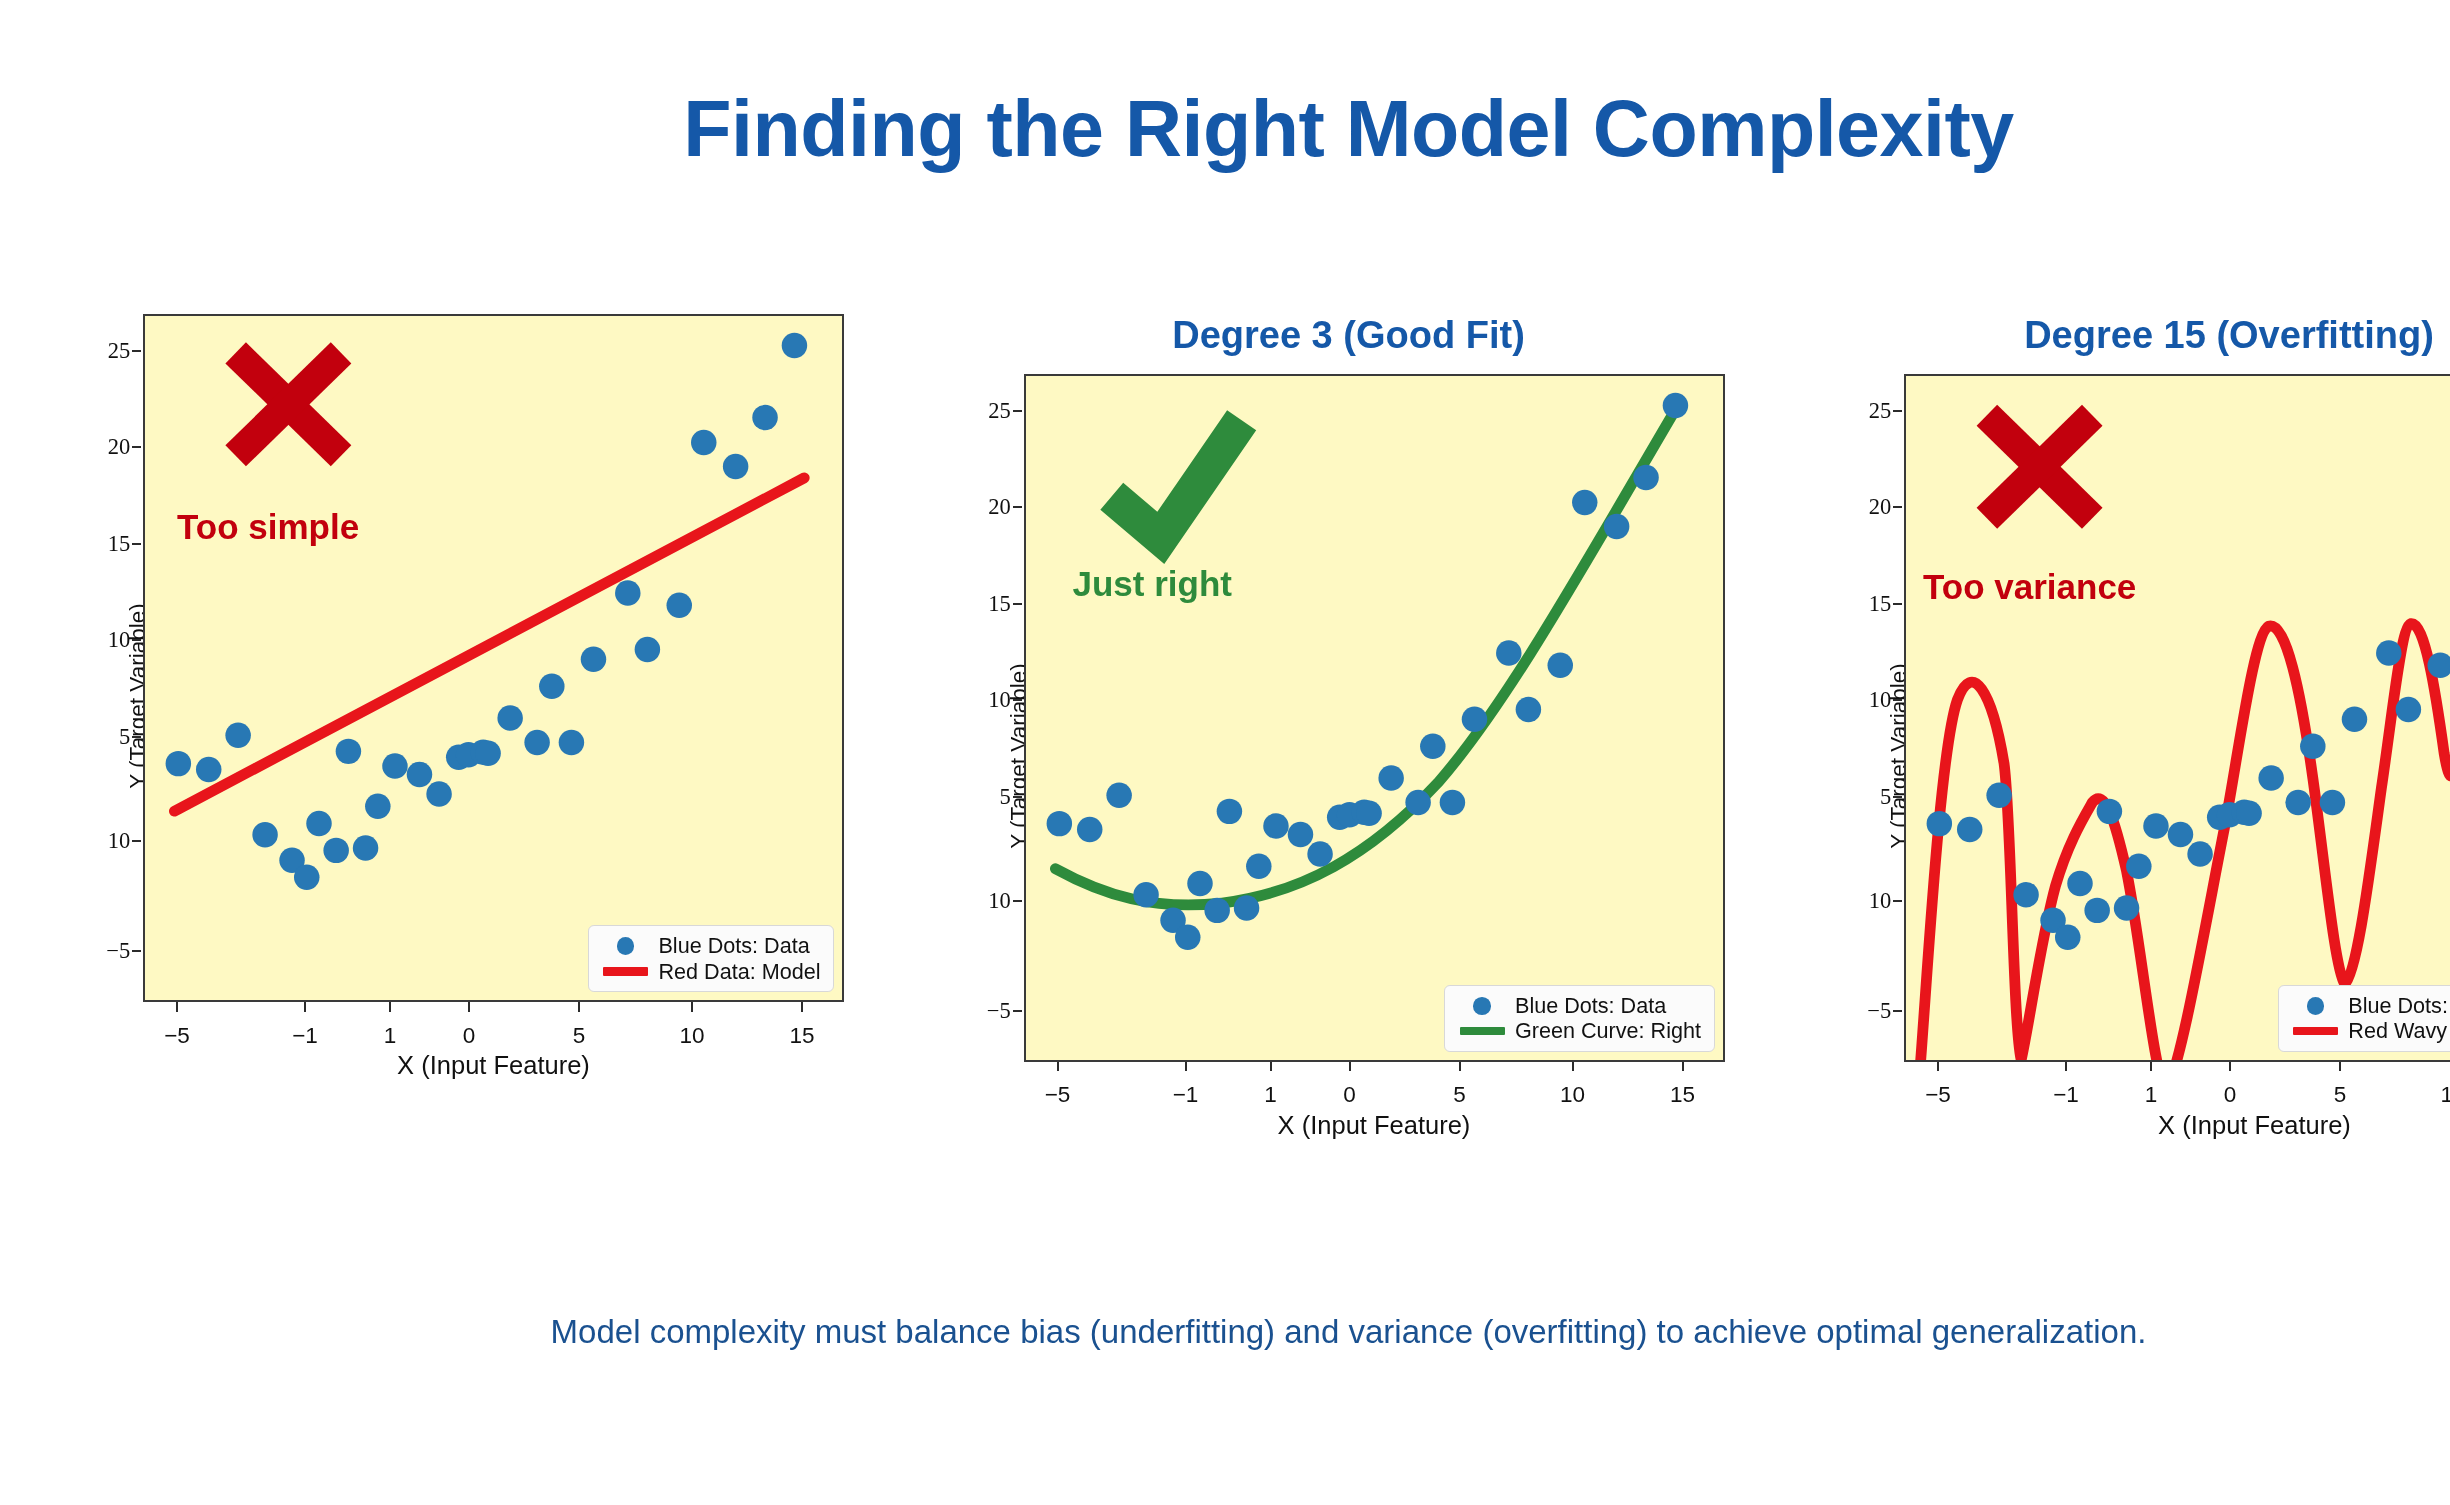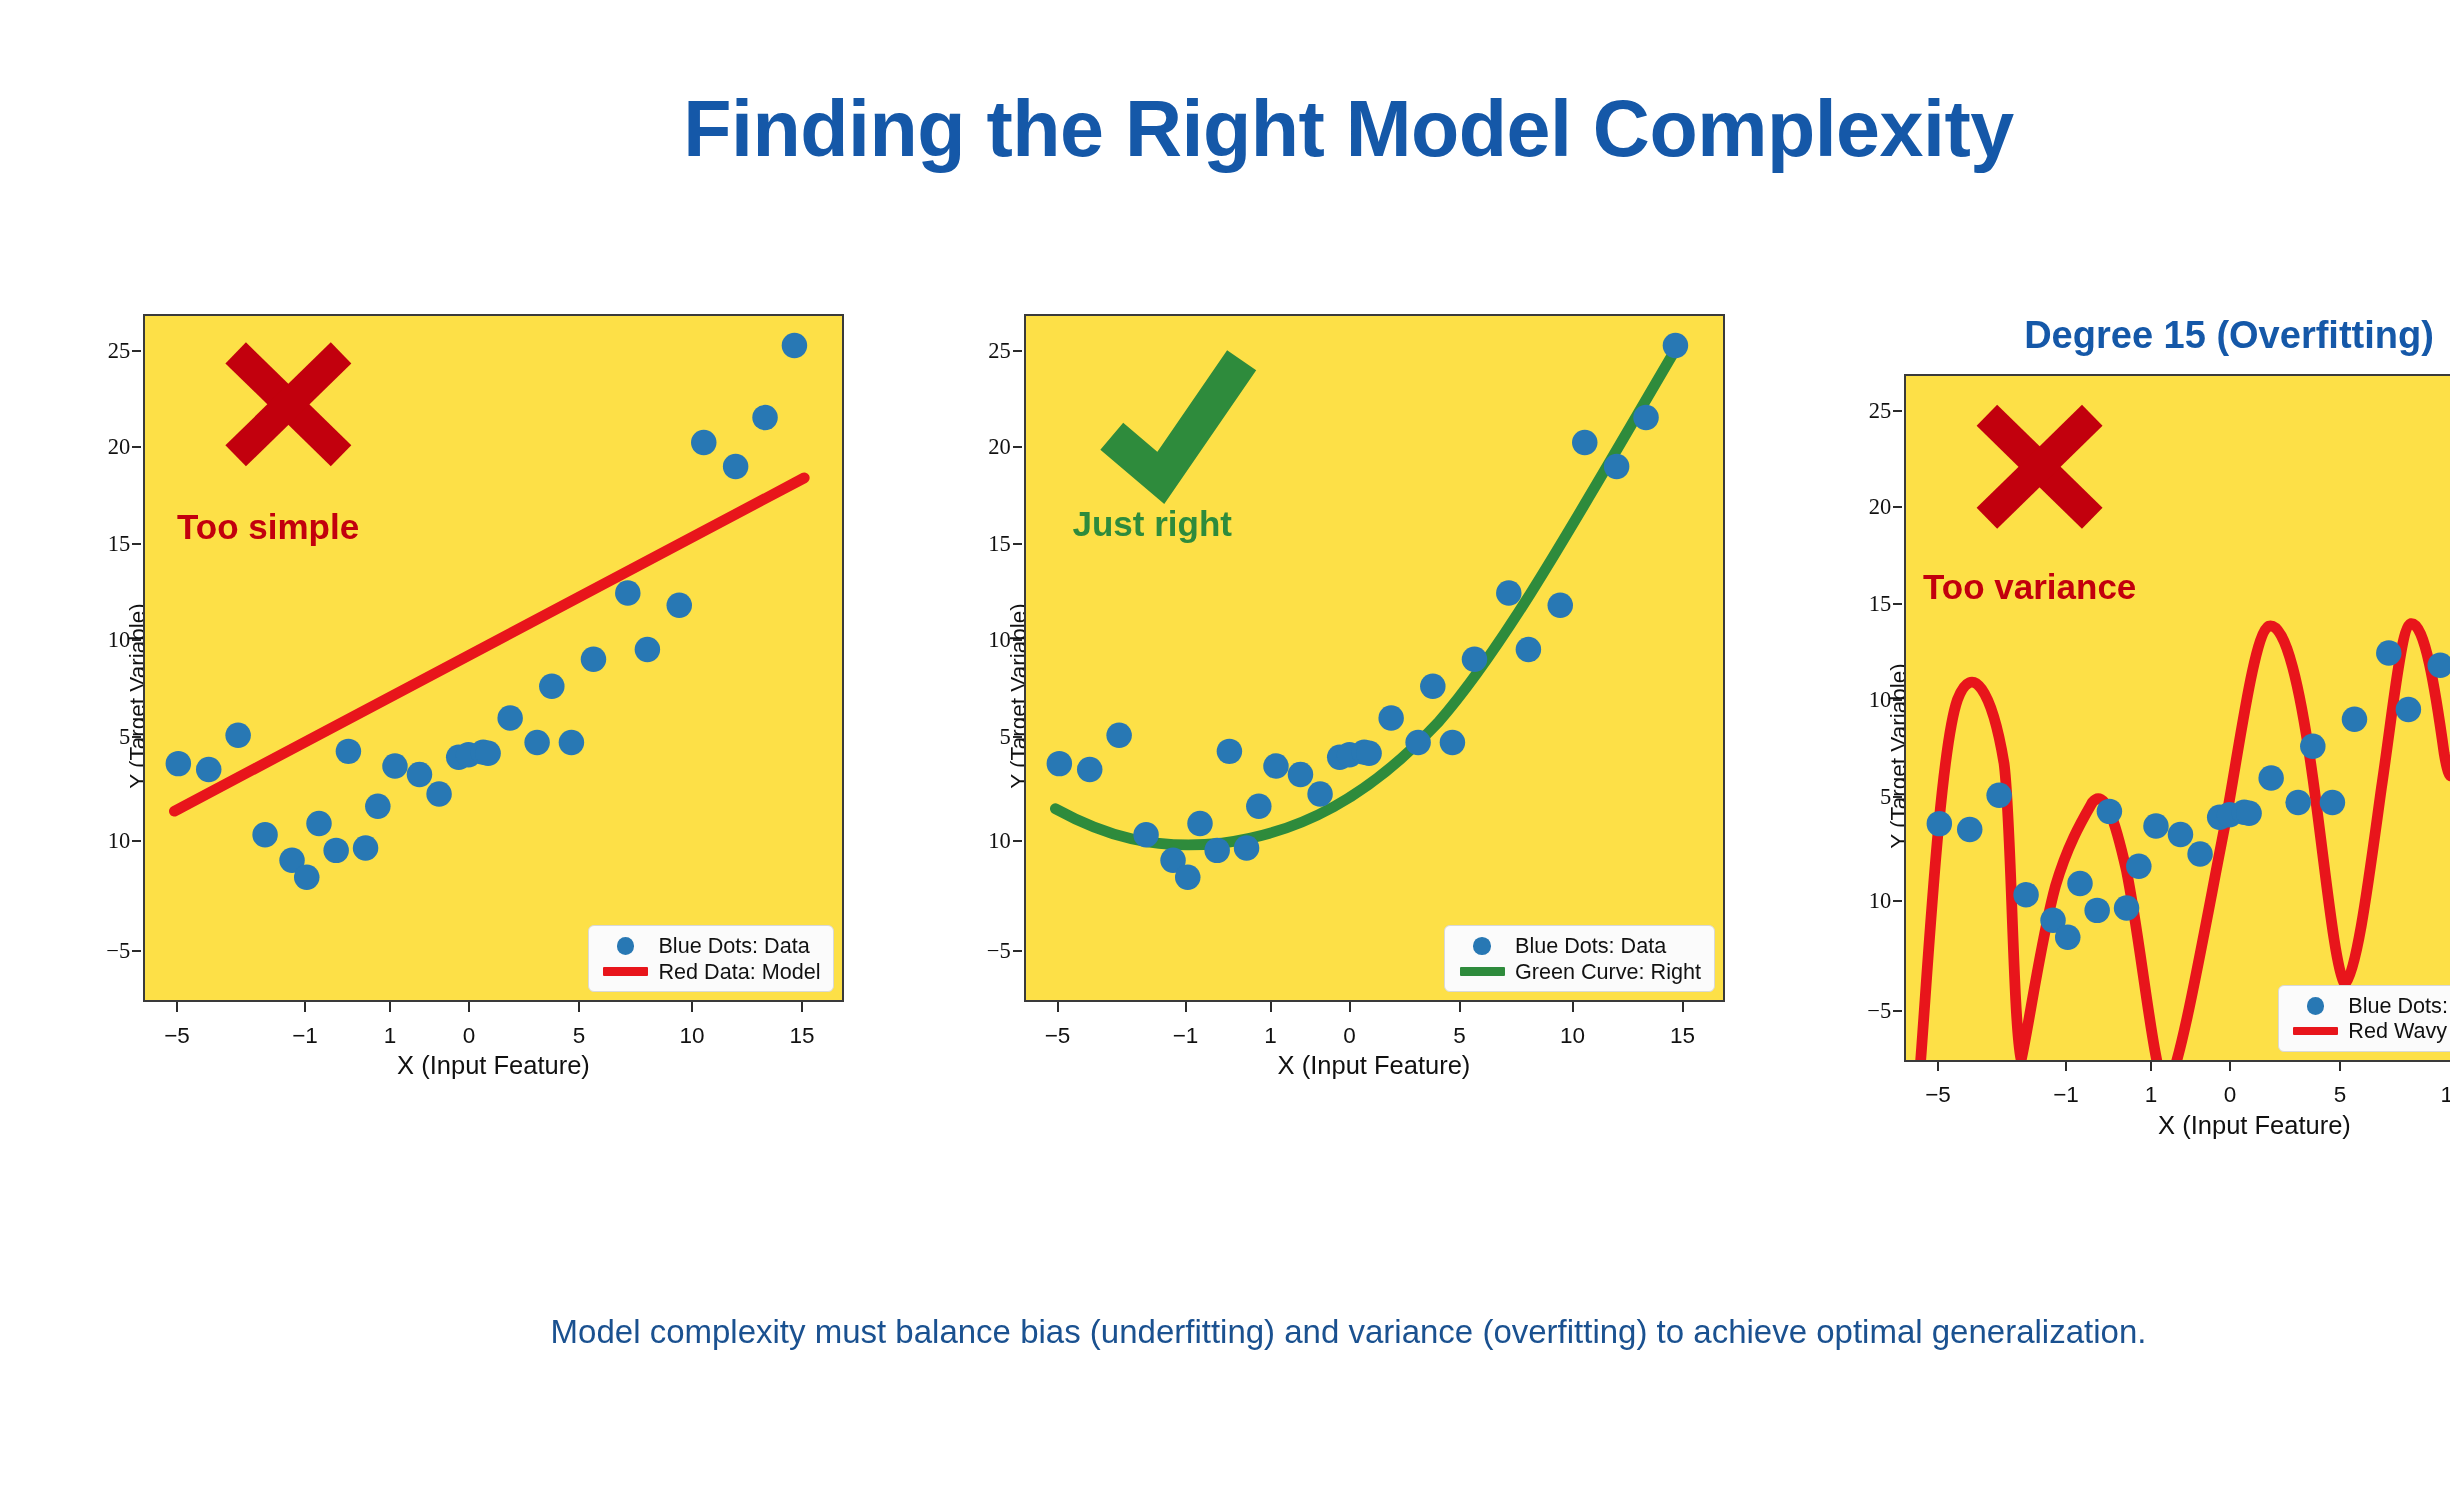--- a/index.html
+++ b/index.html
@@ -53,21 +53,21 @@
   }
   .ytickmark{
     position:absolute;right:0px;width:8.8px;height:2px;background:#2b2b2b;
     transform:translateY(-50%);
   }
   .axes{
     position:absolute;left:89px;top:0;
     width:701px;height:688px;
     border:2.5px solid #3a3a3a;
     box-sizing:border-box;
-    background:#fde047;
+    background:#fef9c3;
     overflow:hidden;
   }
   .xticks{
     position:absolute;left:89px;top:688px;width:701px;height:54px;
   }
   .xtick{
     position:absolute;top:20.6px;
     font-size:22.5px;color:#111;
     transform:translateX(-50%);
     white-space:nowrap;
@@ -212,20 +212,21 @@
         <div class="xtickmark" style="left:549px"></div>
           <div class="xtick" style="left:549px">10</div>
         <div class="xtickmark" style="left:659px"></div>
           <div class="xtick" style="left:659px">15</div>
       </div>
       <div class="xlabel">X (Input Feature)</div>
     </div>
   </div>
 
   <div class="panel">
+    <div class="panel-title">Degree 3 (Good Fit)</div>
     <div class="plot-wrap">
       <div class="ylabel">Y (Target Variable)</div>
       <div class="yticks">
         <div class="ytick" style="top:37px">25</div>
           <div class="ytickmark" style="top:37px"></div>
         <div class="ytick" style="top:133px">20</div>
           <div class="ytickmark" style="top:133px"></div>
         <div class="ytick" style="top:230px">15</div>
           <div class="ytickmark" style="top:230px"></div>
         <div class="ytick" style="top:326px">10</div>

